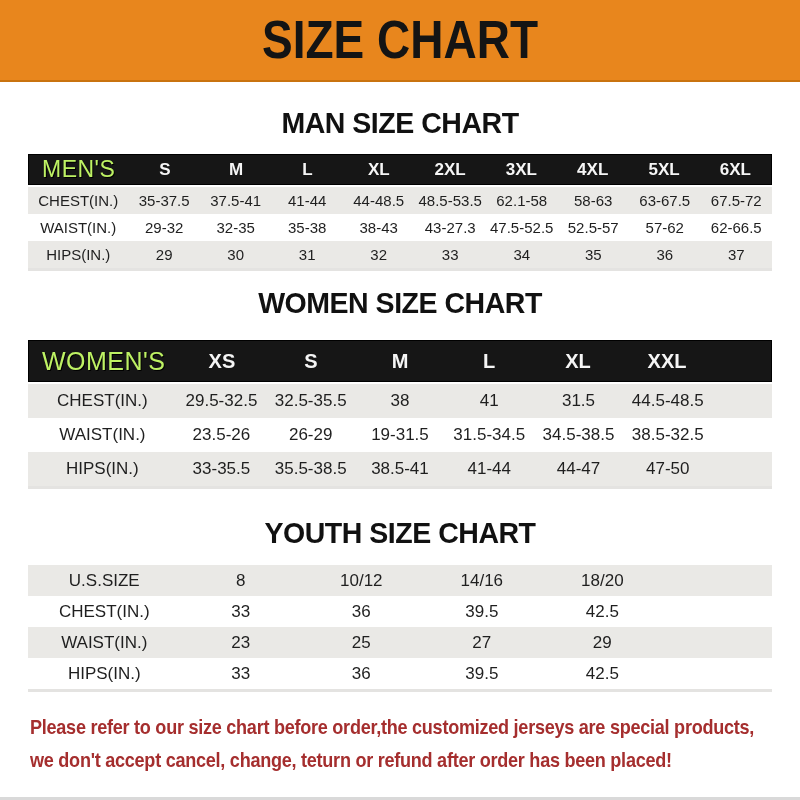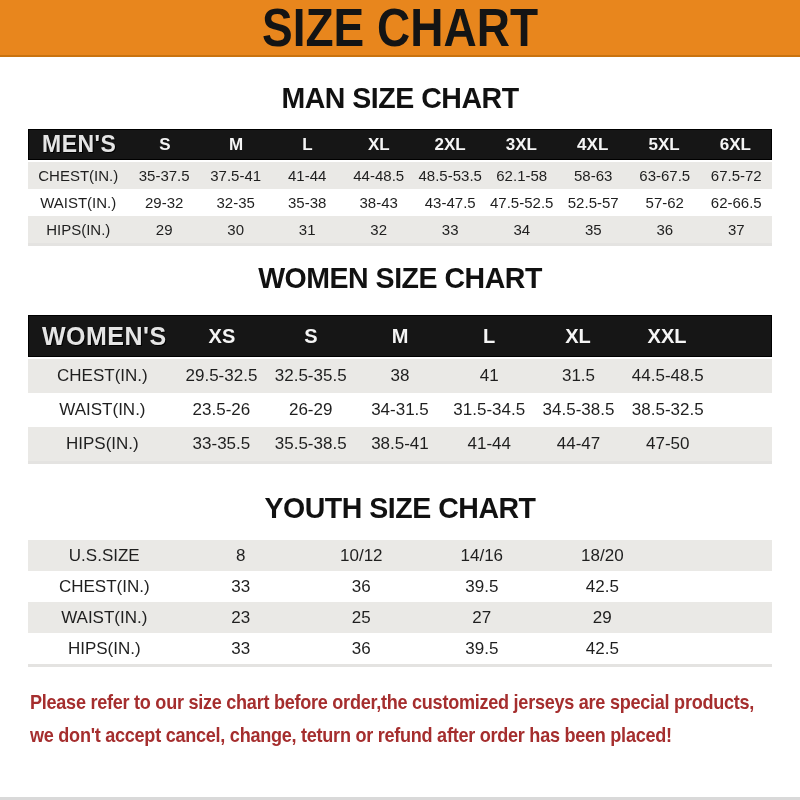--- a/index.html
+++ b/index.html
@@ -10,21 +10,21 @@
     width: 800px;
     height: 800px;
     margin: 0 auto;
     background: #ffffff;
     border-bottom: 3px solid #d9d9d9;
     overflow: hidden;
   }
 
   
   .banner {
-    height: 57px;
+    height: 82px;
     background: #E8861D;
     border-bottom: 2px solid #C9730F;
     display: flex;
     align-items: center;
     justify-content: center;
   }
   .banner-title {
     font-size: 50px;
     font-weight: 800;
     color: #141414;
@@ -61,25 +61,25 @@
     background: #161616;
     color: #ffffff;
     height: var(--headh);
     margin-bottom: 2px;
     border: 1px solid #000000;
   }
   .t-body-row { height: var(--rowh); background: #ffffff; }
   .t-body-row.alt { background: #EAE9E6; }
 
   .c-corner {
-    font-weight: 700;
+    font-weight: 400;
     font-size: var(--cornerfs);
     padding-left: 13px;
     letter-spacing: 0.5px;
-    color: #e5e5e5;
+    color: #bef264;
     text-shadow: 1px 1px 0 #000;
     white-space: nowrap;
   }
   .c-size {
     text-align: center;
     font-weight: 600;
     font-size: var(--colfs);
     color: #f5f5f5;
     white-space: nowrap;
   }
@@ -144,21 +144,21 @@
           <div class="c-val">58-63</div>
           <div class="c-val">63-67.5</div>
           <div class="c-val">67.5-72</div>
         </div>
         <div class="t-row t-body-row">
           <div class="c-label">WAIST(IN.)</div>
           <div class="c-val">29-32</div>
           <div class="c-val">32-35</div>
           <div class="c-val">35-38</div>
           <div class="c-val">38-43</div>
-          <div class="c-val">43-47.5</div>
+          <div class="c-val">43-27.3</div>
           <div class="c-val">47.5-52.5</div>
           <div class="c-val">52.5-57</div>
           <div class="c-val">57-62</div>
           <div class="c-val">62-66.5</div>
         </div>
         <div class="t-row t-body-row alt">
           <div class="c-label">HIPS(IN.)</div>
           <div class="c-val">29</div>
           <div class="c-val">30</div>
           <div class="c-val">31</div>
@@ -190,21 +190,21 @@
           <div class="c-val">32.5-35.5</div>
           <div class="c-val">38</div>
           <div class="c-val">41</div>
           <div class="c-val">31.5</div>
           <div class="c-val">44.5-48.5</div>
         </div>
         <div class="t-row t-body-row">
           <div class="c-label">WAIST(IN.)</div>
           <div class="c-val">23.5-26</div>
           <div class="c-val">26-29</div>
-          <div class="c-val">34-31.5</div>
+          <div class="c-val">19-31.5</div>
           <div class="c-val">31.5-34.5</div>
           <div class="c-val">34.5-38.5</div>
           <div class="c-val">38.5-32.5</div>
         </div>
         <div class="t-row t-body-row alt">
           <div class="c-label">HIPS(IN.)</div>
           <div class="c-val">33-35.5</div>
           <div class="c-val">35.5-38.5</div>
           <div class="c-val">38.5-41</div>
           <div class="c-val">41-44</div>

